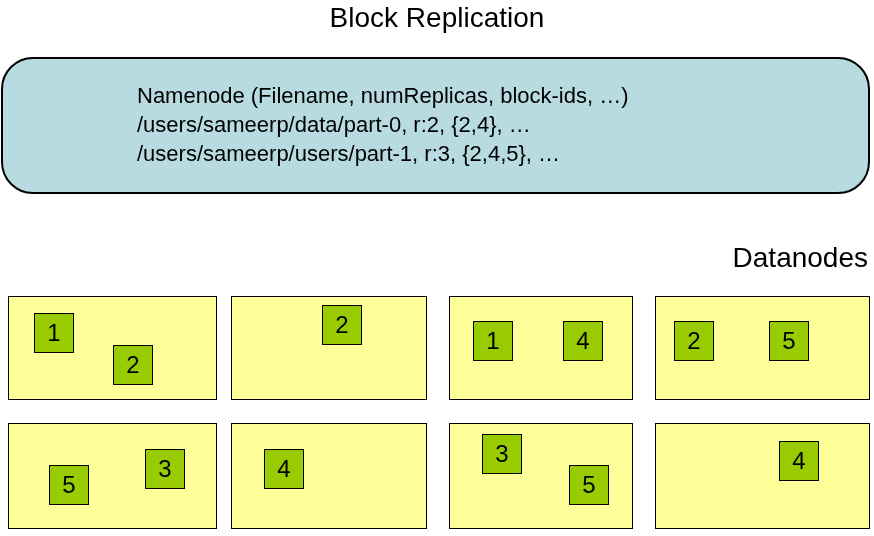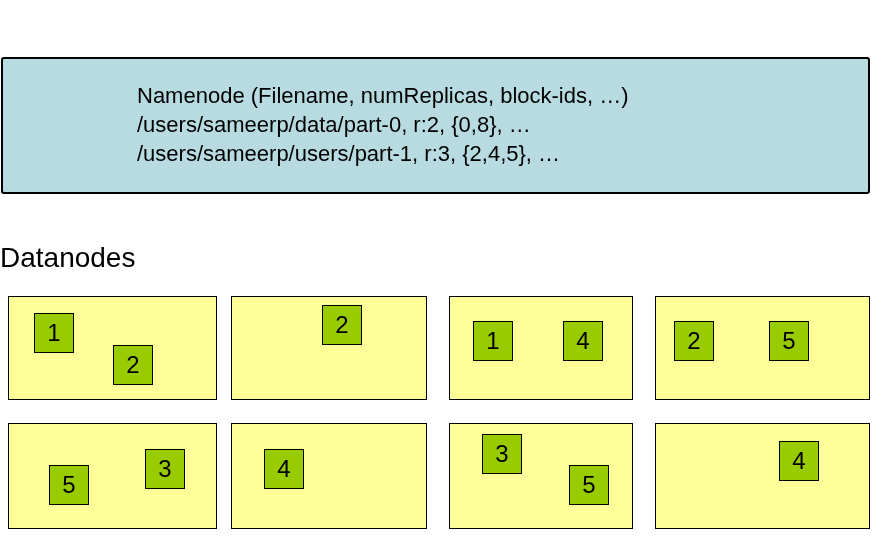--- a/index.html
+++ b/index.html
@@ -27,34 +27,34 @@
     white-space: nowrap;
   }
   .namenode-box {
     position: absolute;
     left: 1px;
     top: 57px;
     width: 865px;
     height: 133px;
     background: var(--namenode-fill, #B7DBE0);
     border: 2px solid var(--outline, #000000);
-    border-radius: 3px;
+    border-radius: 32px;
   }
   .namenode-text {
     margin: 22px 0 0 134px;
     font-size: 22px;
     line-height: 29px;
     white-space: nowrap;
   }
   .datanodes-title {
     position: absolute;
     top: 242px;
     left: 0;
     width: 868px;
-    text-align: left;
+    text-align: right;
     font-size: 28px;
     line-height: 32px;
     white-space: nowrap;
   }
   .datanodes-layer {
     position: absolute;
     left: 0;
     top: 0;
     width: 874px;
     height: 536px;
@@ -77,25 +77,26 @@
     justify-content: center;
     font-size: 24px;
     line-height: 24px;
   }
 </style>
 </head>
 <body>
 
 <div class="canvas">
 
+  <div class="page-title">Block Replication</div>
 
   <div class="namenode-box">
     <div class="namenode-text">
       <div>Namenode (Filename, numReplicas, block-ids, …)</div>
-      <div>/users/sameerp/data/part-0, r:2, {0,8}, …</div>
+      <div>/users/sameerp/data/part-0, r:2, {2,4}, …</div>
       <div>/users/sameerp/users/part-1, r:3, {2,4,5}, …</div>
     </div>
   </div>
 
   <div class="datanodes-title">Datanodes</div>
 
   <div class="datanodes-layer">
       <div class="datanode" style="left: 8px; top: 296px; width: 209px; height: 104px;">
         <div class="block" style="left: 25px; top: 16px;">1</div>
         <div class="block" style="left: 104px; top: 48px;">2</div>

